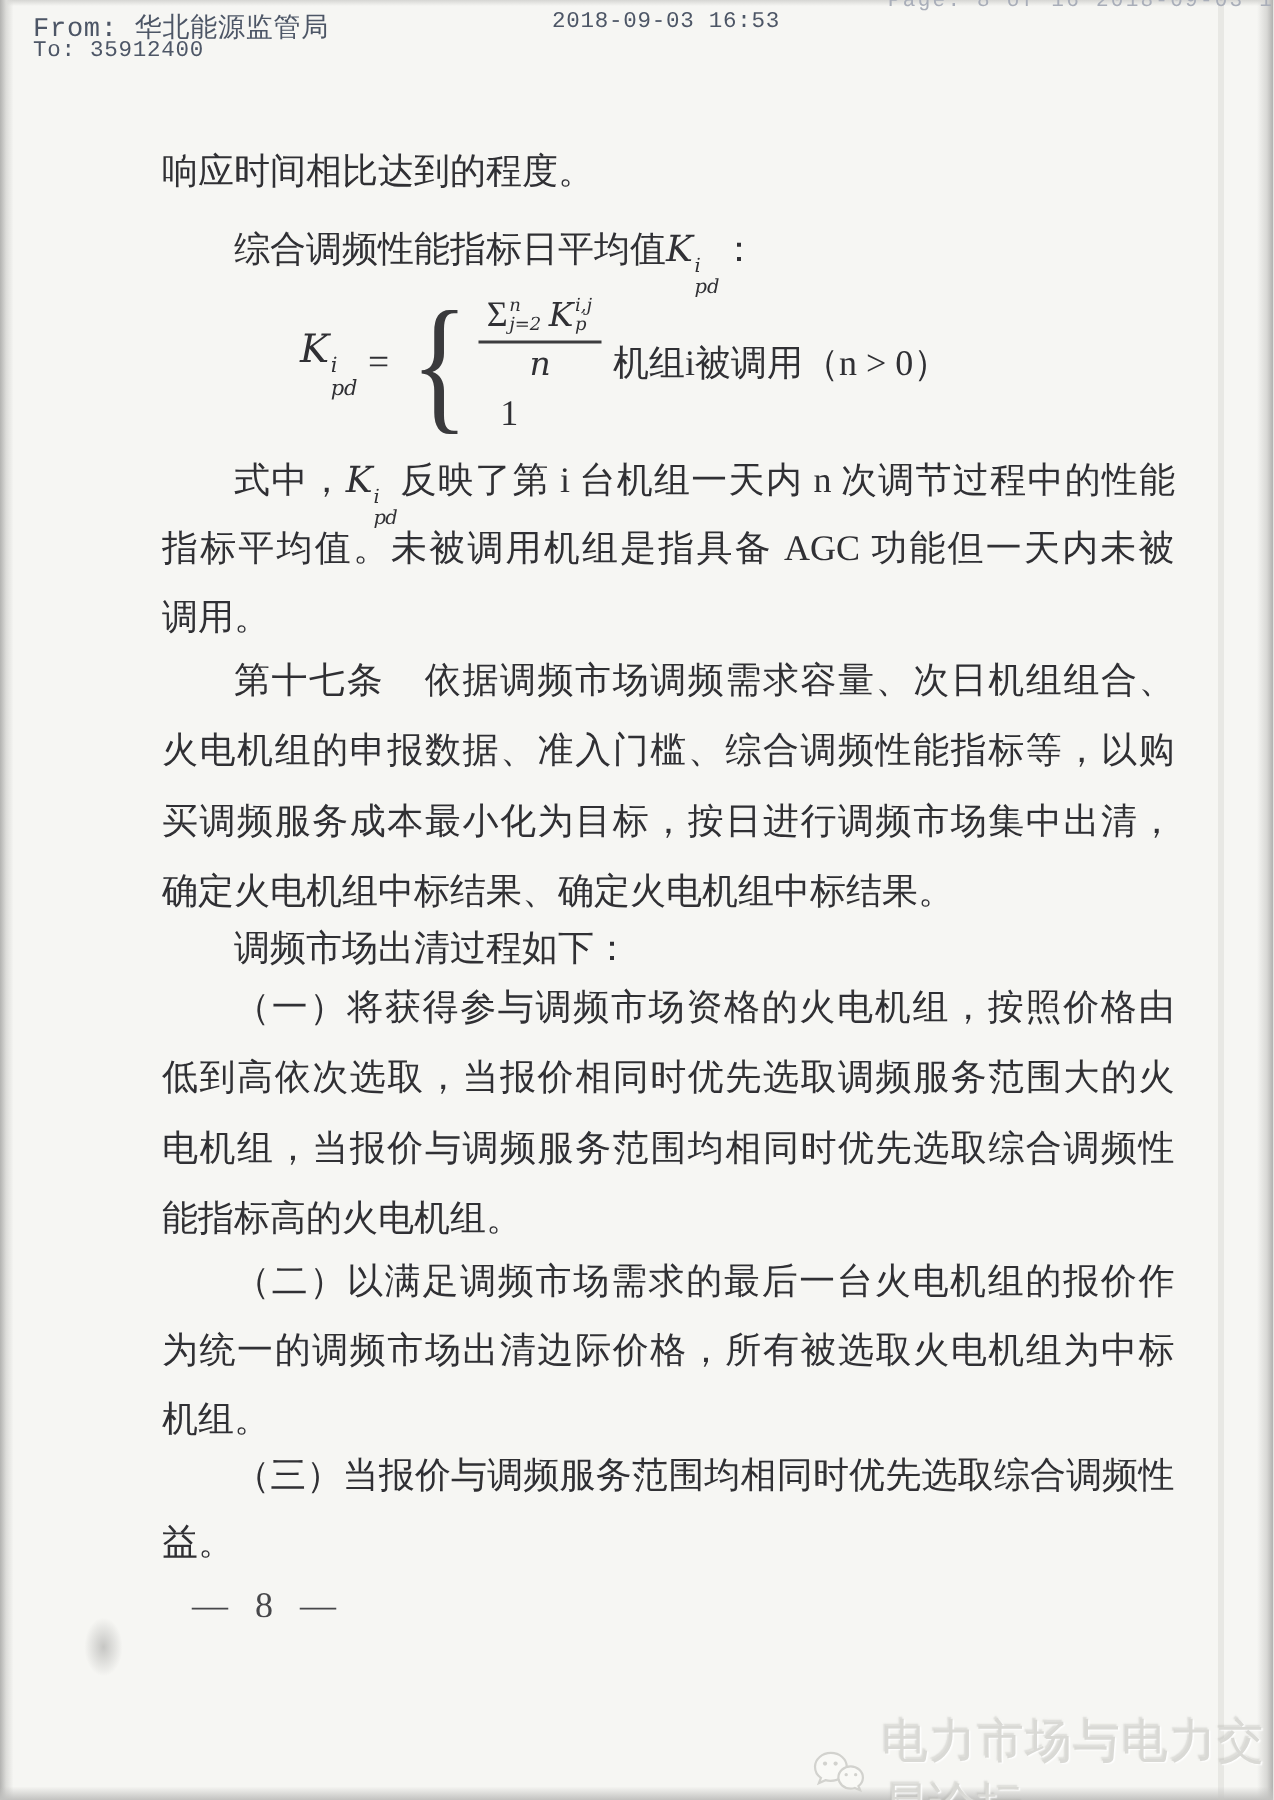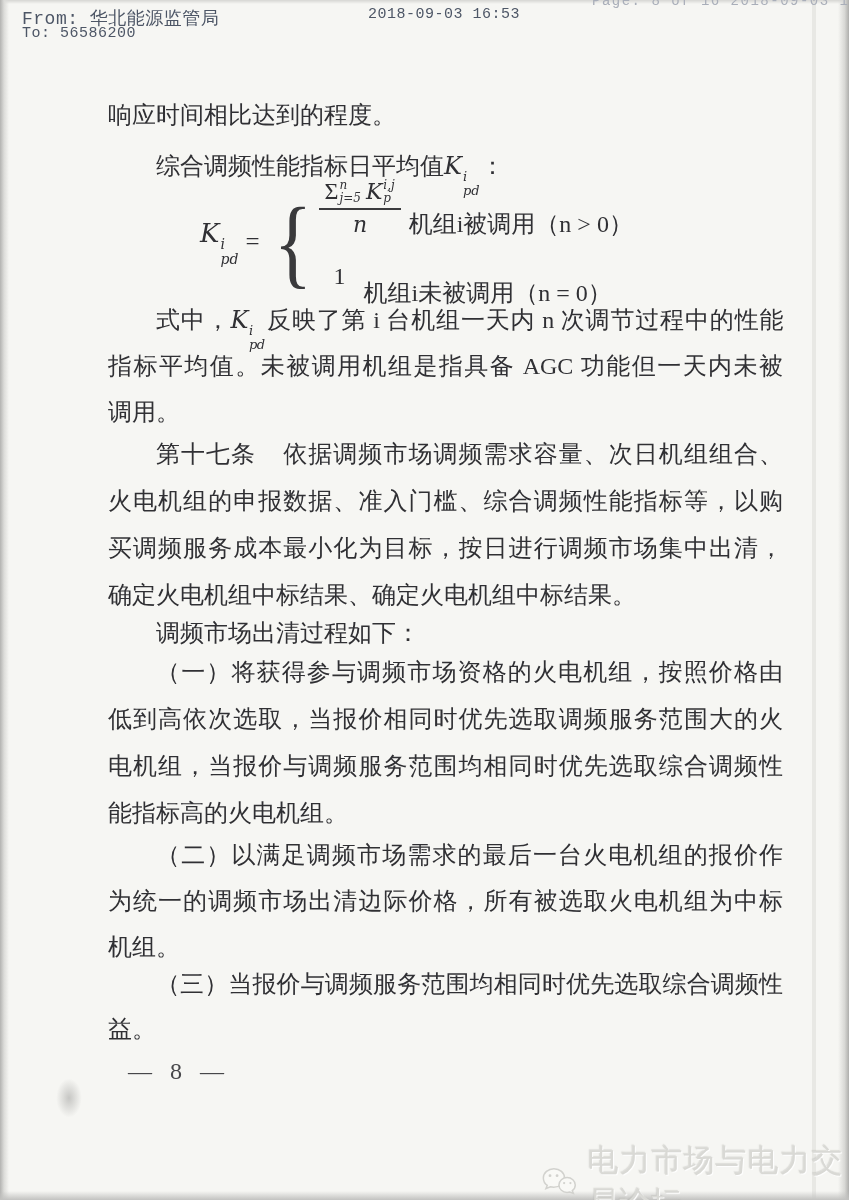--- a/index.html
+++ b/index.html
@@ -82,21 +82,21 @@
 <div class="page">
 
   <div class="edge top"></div>
   <div class="edge left"></div>
   <div class="edge right"></div>
   <div class="edge bottom"></div>
   <div class="streak"></div>
   <div class="smudge"></div>
 
   <div class="fax fax-from">From: 华北能源监管局</div>
-  <div class="fax fax-to">To: 56586200</div>
+  <div class="fax fax-to">To: 35912400</div>
   <div class="fax fax-time">2018-09-03 16:53</div>
   <div class="fax fax-pageinfo">Page: 8 of 16  2018-09-03 16:53</div>
 
   <div class="body">
 
     <div class="line" style="top:93px">响应时间相比达到的程度。</div>
 
     <div class="line ind" style="top:144px"><span>综合调频性能指标日平均值</span><span class="mv">K</span><span class="ss">
           <span class="up mv">i</span>
           <span class="dn mv">pd</span>
@@ -109,35 +109,34 @@
           </span></span>
       <span class="f-eq">=</span>
       <span class="brace">{</span>
       <span class="cases">
         <span class="case case1">
           <span class="frac">
             <span class="num">
                 <span class="sum">Σ</span>
                 <span class="ss">
                   <span class="up mv">n</span>
-                  <span class="dn mv">j=5</span>
+                  <span class="dn mv">j=2</span>
                 </span>
                 <span class="mv" style="margin-left:4px">K</span>
                 <span class="ss">
                   <span class="up mv">i,j</span>
                   <span class="dn mv">p</span>
                 </span>
               </span>
             <span class="den mv">n</span>
           </span>
           <span class="ctext">机组i被调用（n &gt; 0）</span>
         </span>
         <span class="case">
           <span class="f-one">1</span>
-          <span class="ctext" style="margin-left:0">机组i未被调用（n = 0）</span>
         </span>
       </span>
     </div>
 
     <div class="line ind j tight" style="top:298px"><span>式中，</span><span class="mv">K</span><span class="ss">
           <span class="up mv">i</span>
           <span class="dn mv">pd</span>
         </span><span>反映了第 i 台机组一天内 n 次调节过程中的性能</span></div>
     <div class="line j" style="top:344px">指标平均值。未被调用机组是指具备 AGC 功能但一天内未被</div>
     <div class="line" style="top:390px">调用。</div>

